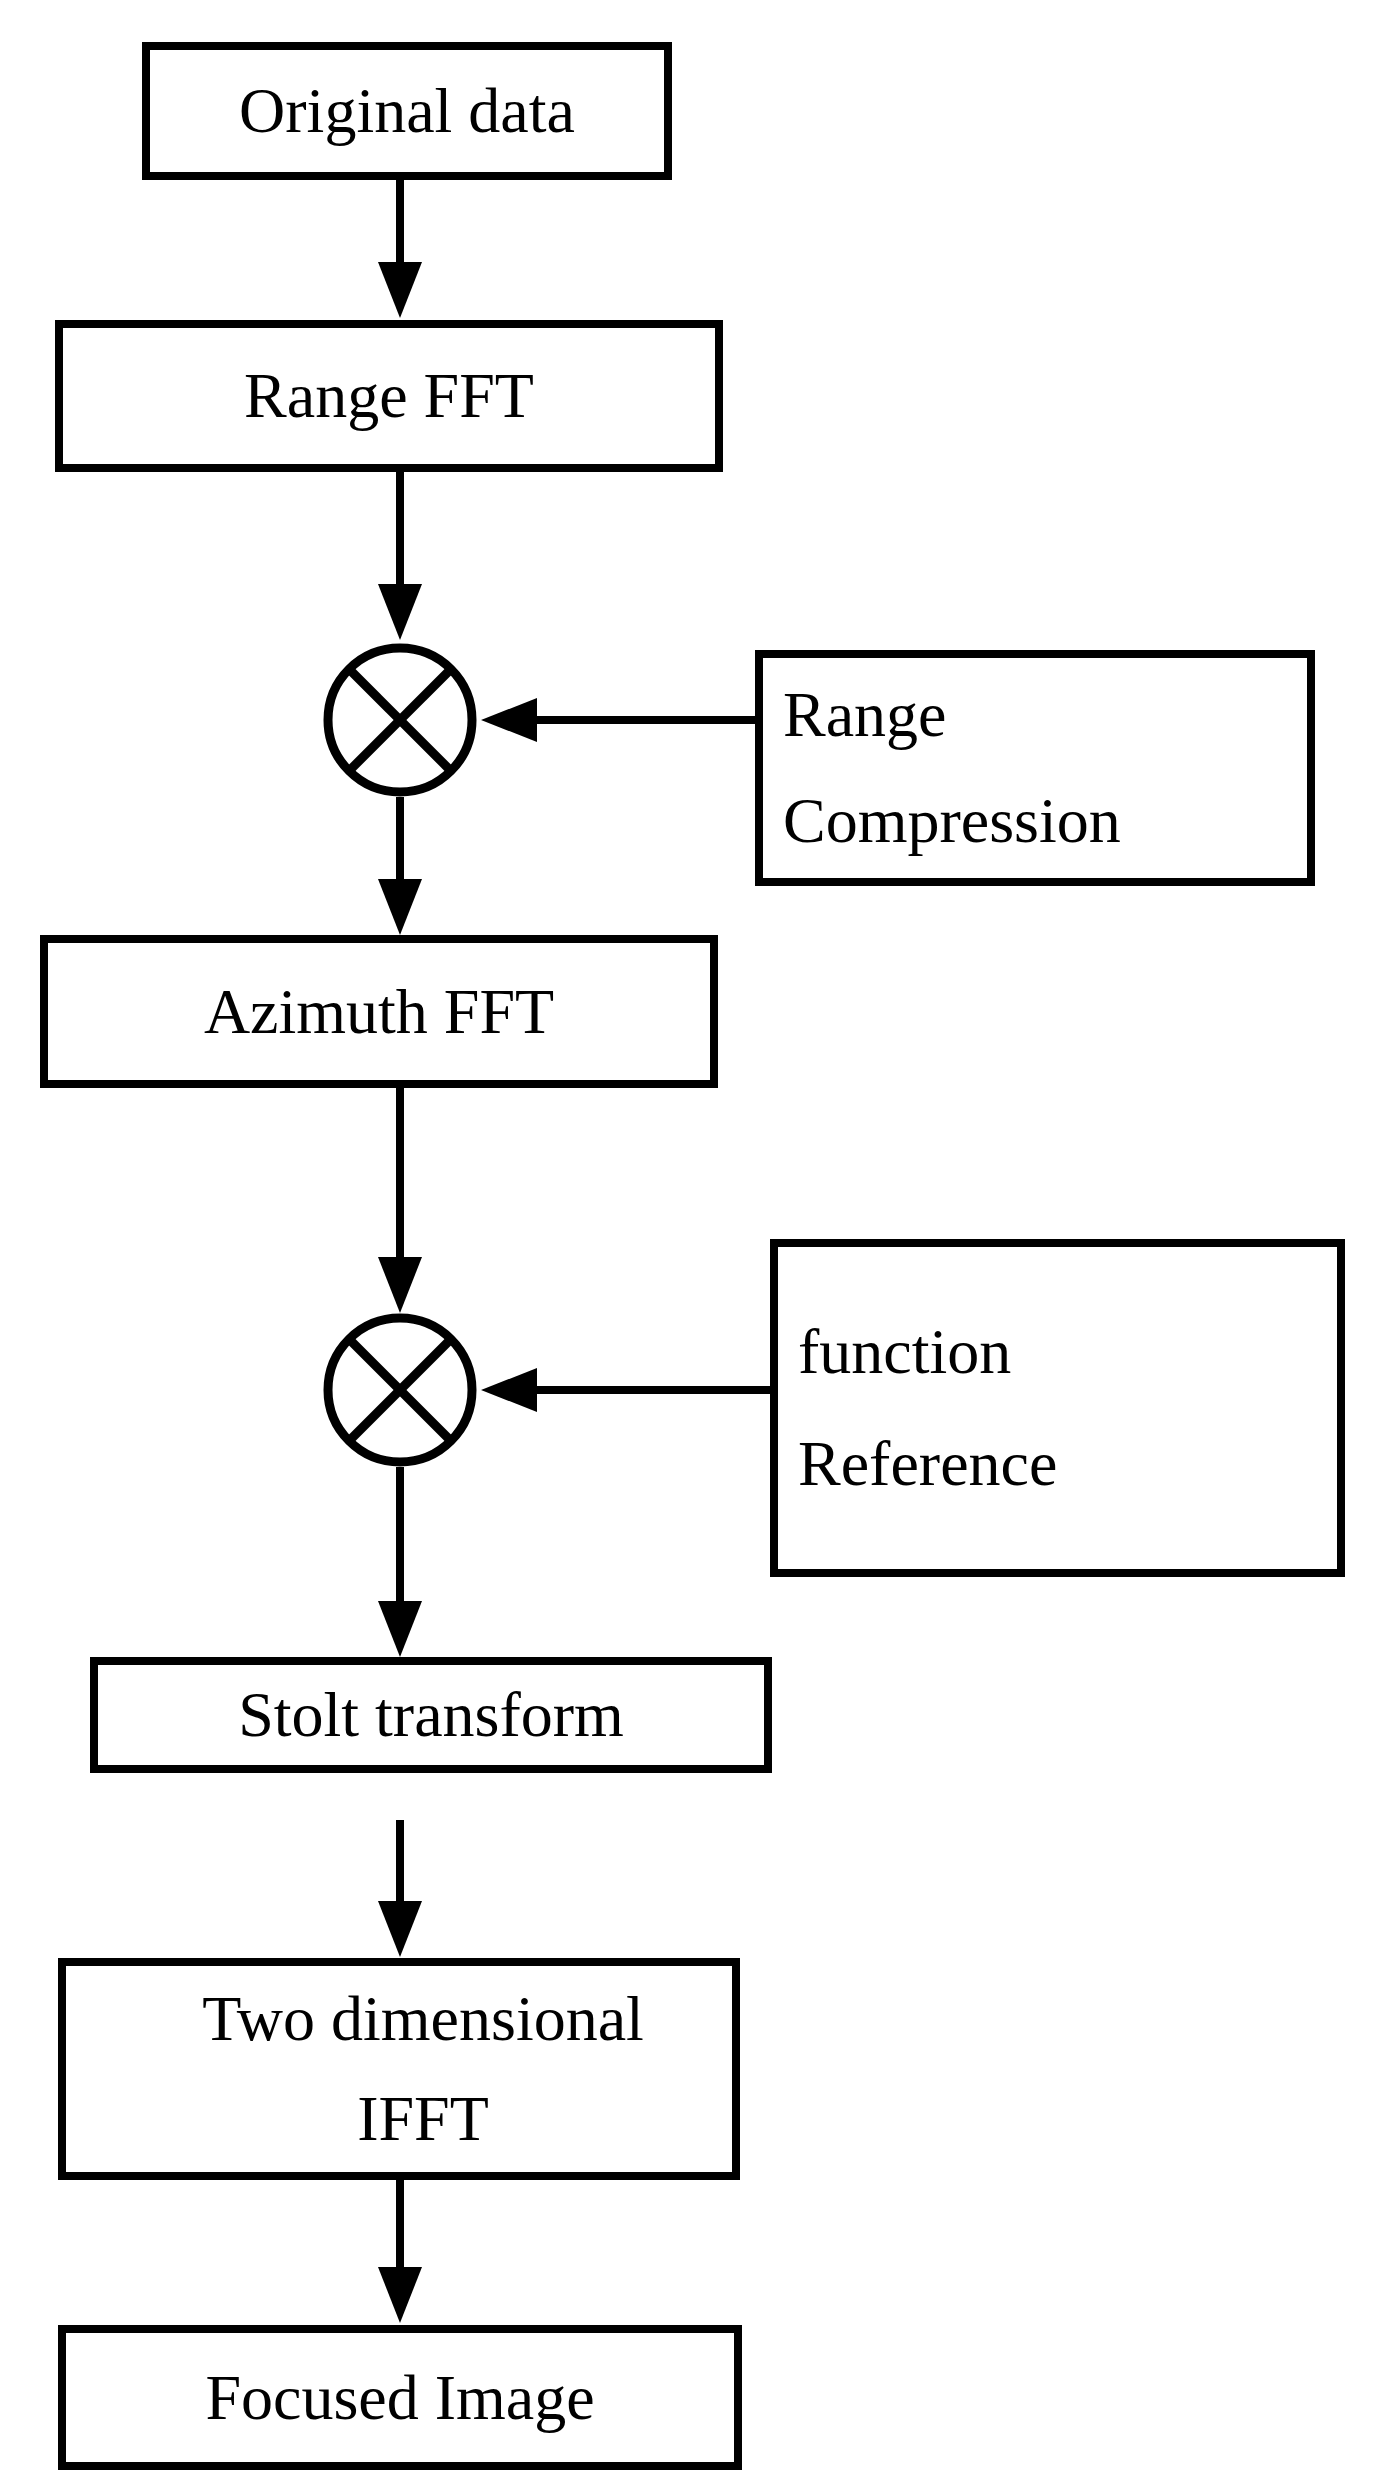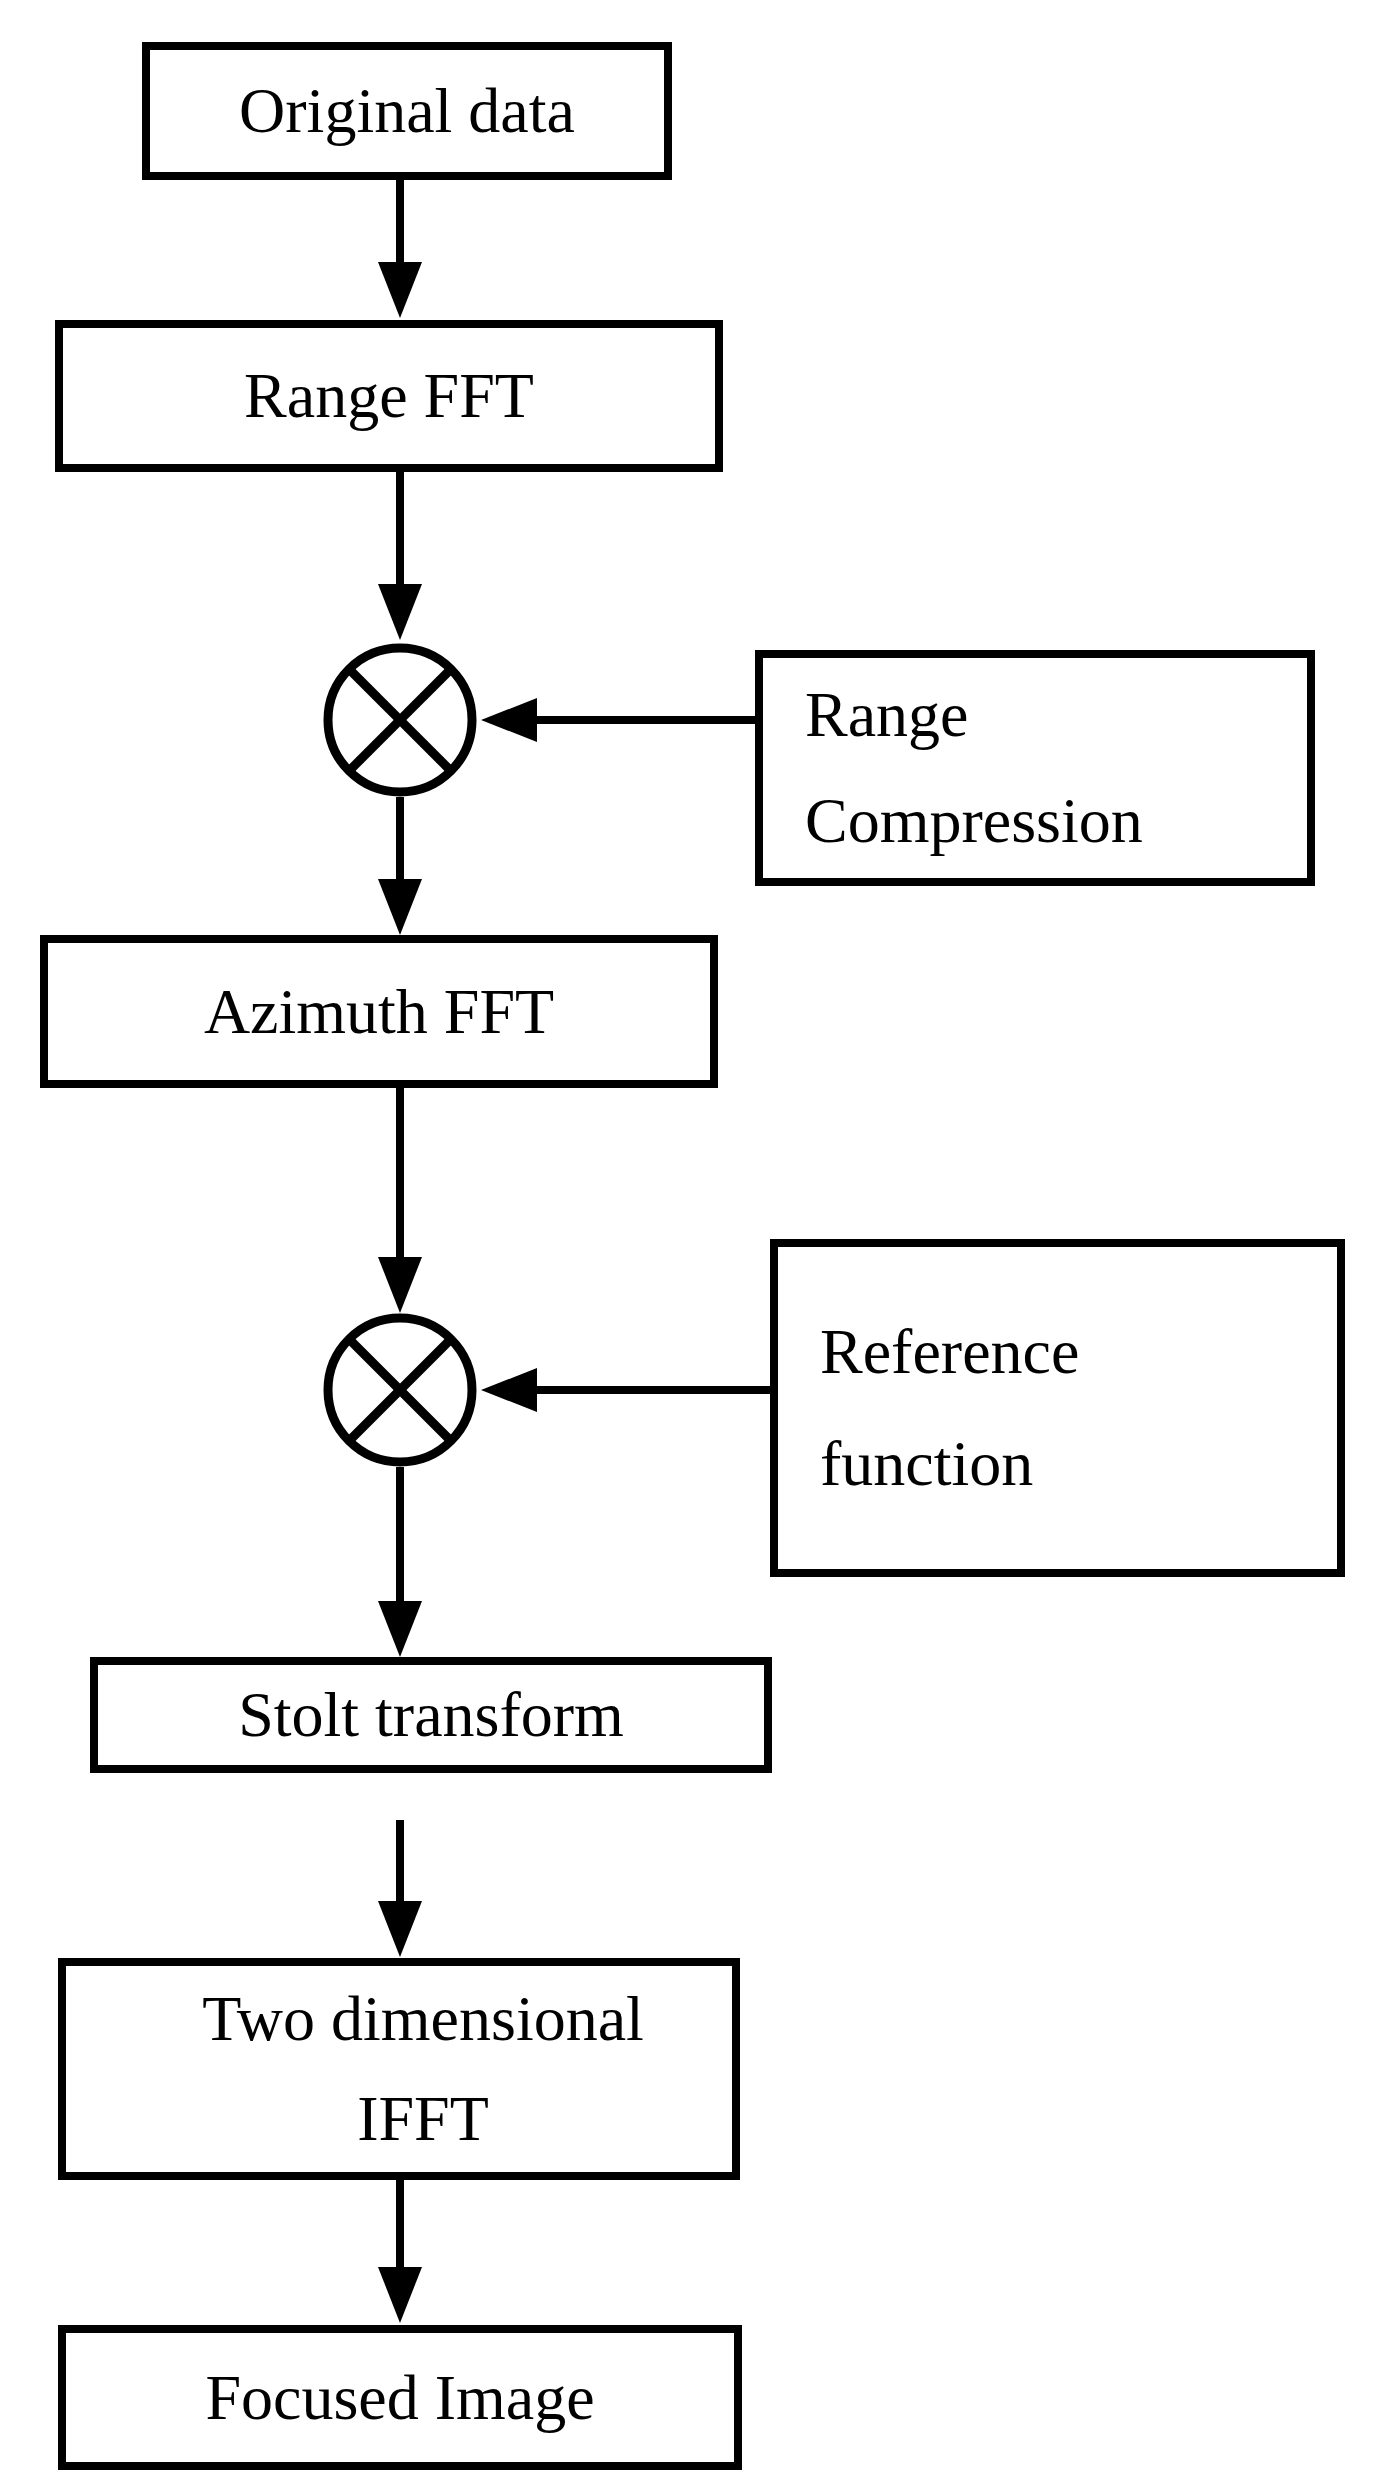--- a/index.html
+++ b/index.html
@@ -26,21 +26,21 @@
     align-items: center;
     justify-content: center;
     font-size: 64px;
     line-height: 1.25;
     text-align: center;
     white-space: nowrap;
   }
   .flow-box.left-align {
     align-items: flex-start;
     text-align: center;
-    padding-left: 42px;
+    padding-left: 20px;
   }
   .stem-v {
     position: absolute;
     width: 8px;
     background: #000000;
   }
   .stem-h {
     position: absolute;
     height: 8px;
     background: #000000;
@@ -115,22 +115,22 @@
 
   <div class="multiplier" style="left:323px; top:1313px;">
     <svg width="154" height="154" viewBox="0 0 154 154">
       <circle cx="77" cy="77" r="72" fill="#ffffff" stroke="#000000" stroke-width="9"></circle>
       <line x1="26" y1="26" x2="128" y2="128" stroke="#000000" stroke-width="9"></line>
       <line x1="128" y1="26" x2="26" y2="128" stroke="#000000" stroke-width="9"></line>
     </svg>
   </div>
 
   <div class="flow-box left-align" style="left:770px; top:1239px; width:575px; height:338px; line-height:112px;">
+    <span class="line">function</span>
     <span class="line">Reference</span>
-    <span class="line">function</span>
   </div>
 
   <div class="stem-h" style="left:533px; top:1386px; width:237px;"></div>
   <div class="ah-left" style="left:481px; top:1368px;"></div>
 
   <div class="stem-v" style="left:396px; top:1467px; height:134px;"></div>
   <div class="ah-down" style="left:378px; top:1601px;"></div>
 
   <div class="flow-box" style="left:62px; top:1657px; width:682px; height:116px;margin-left:28px;">
     <span class="line">Stolt transform</span>

